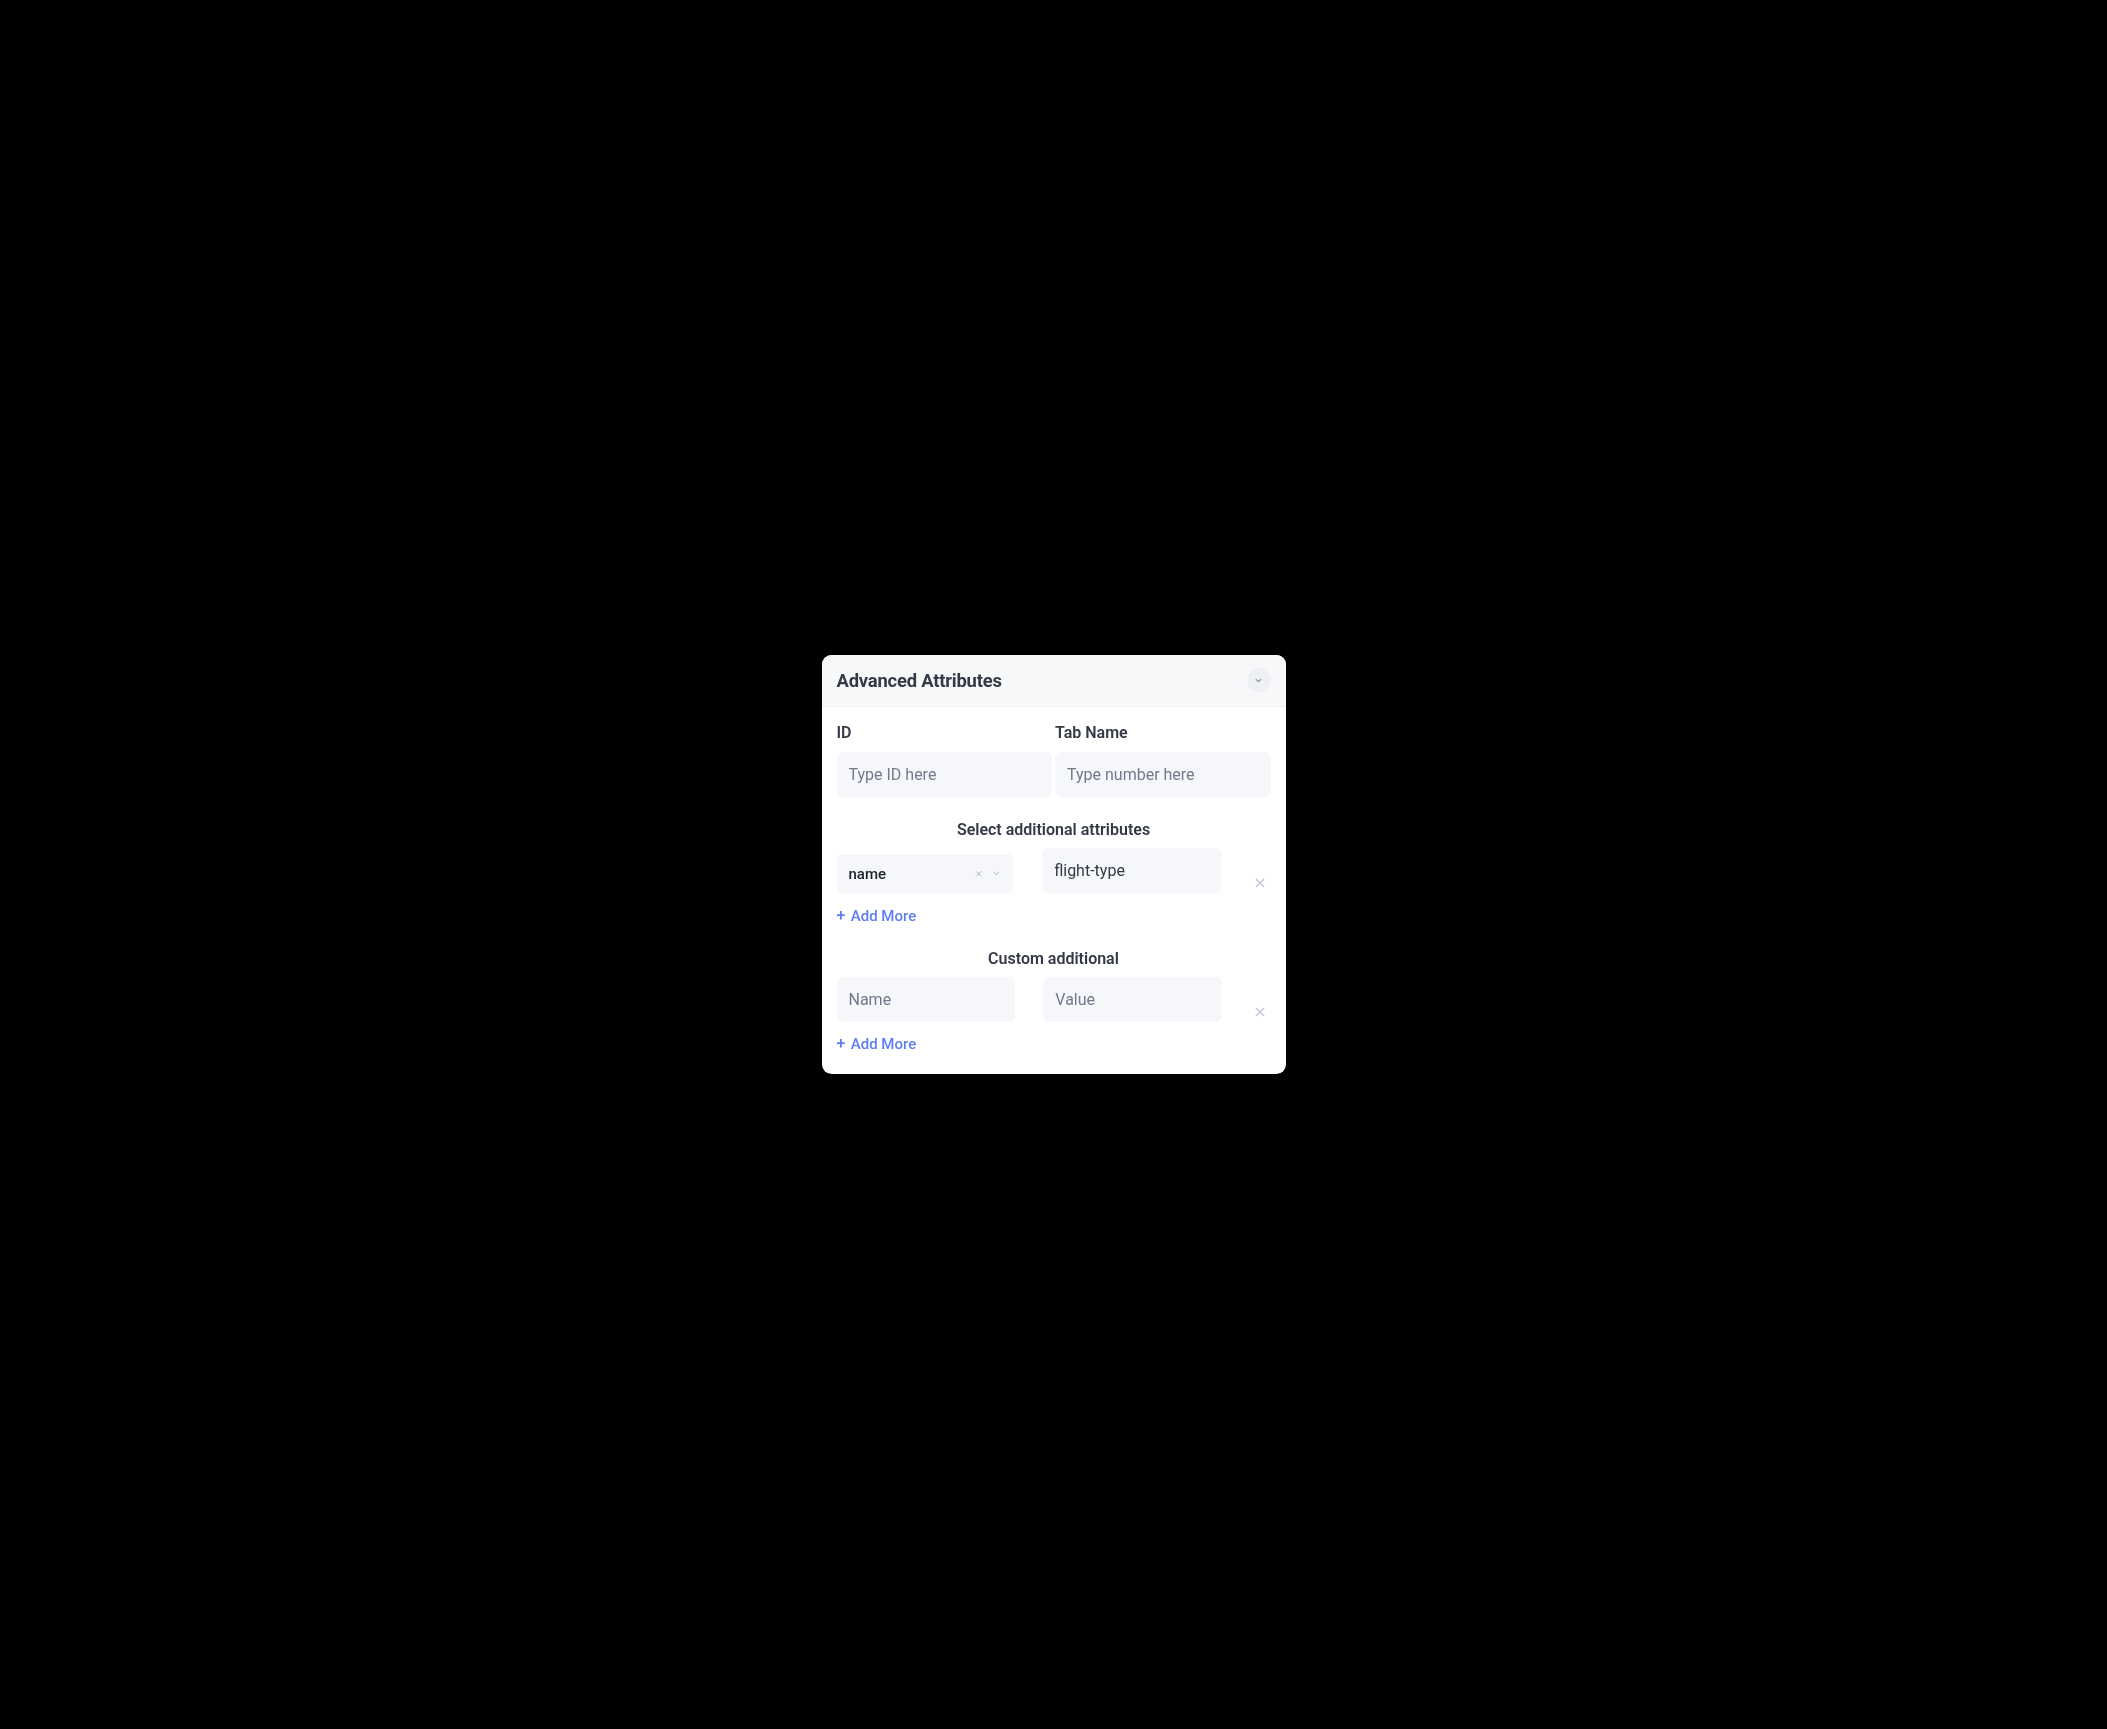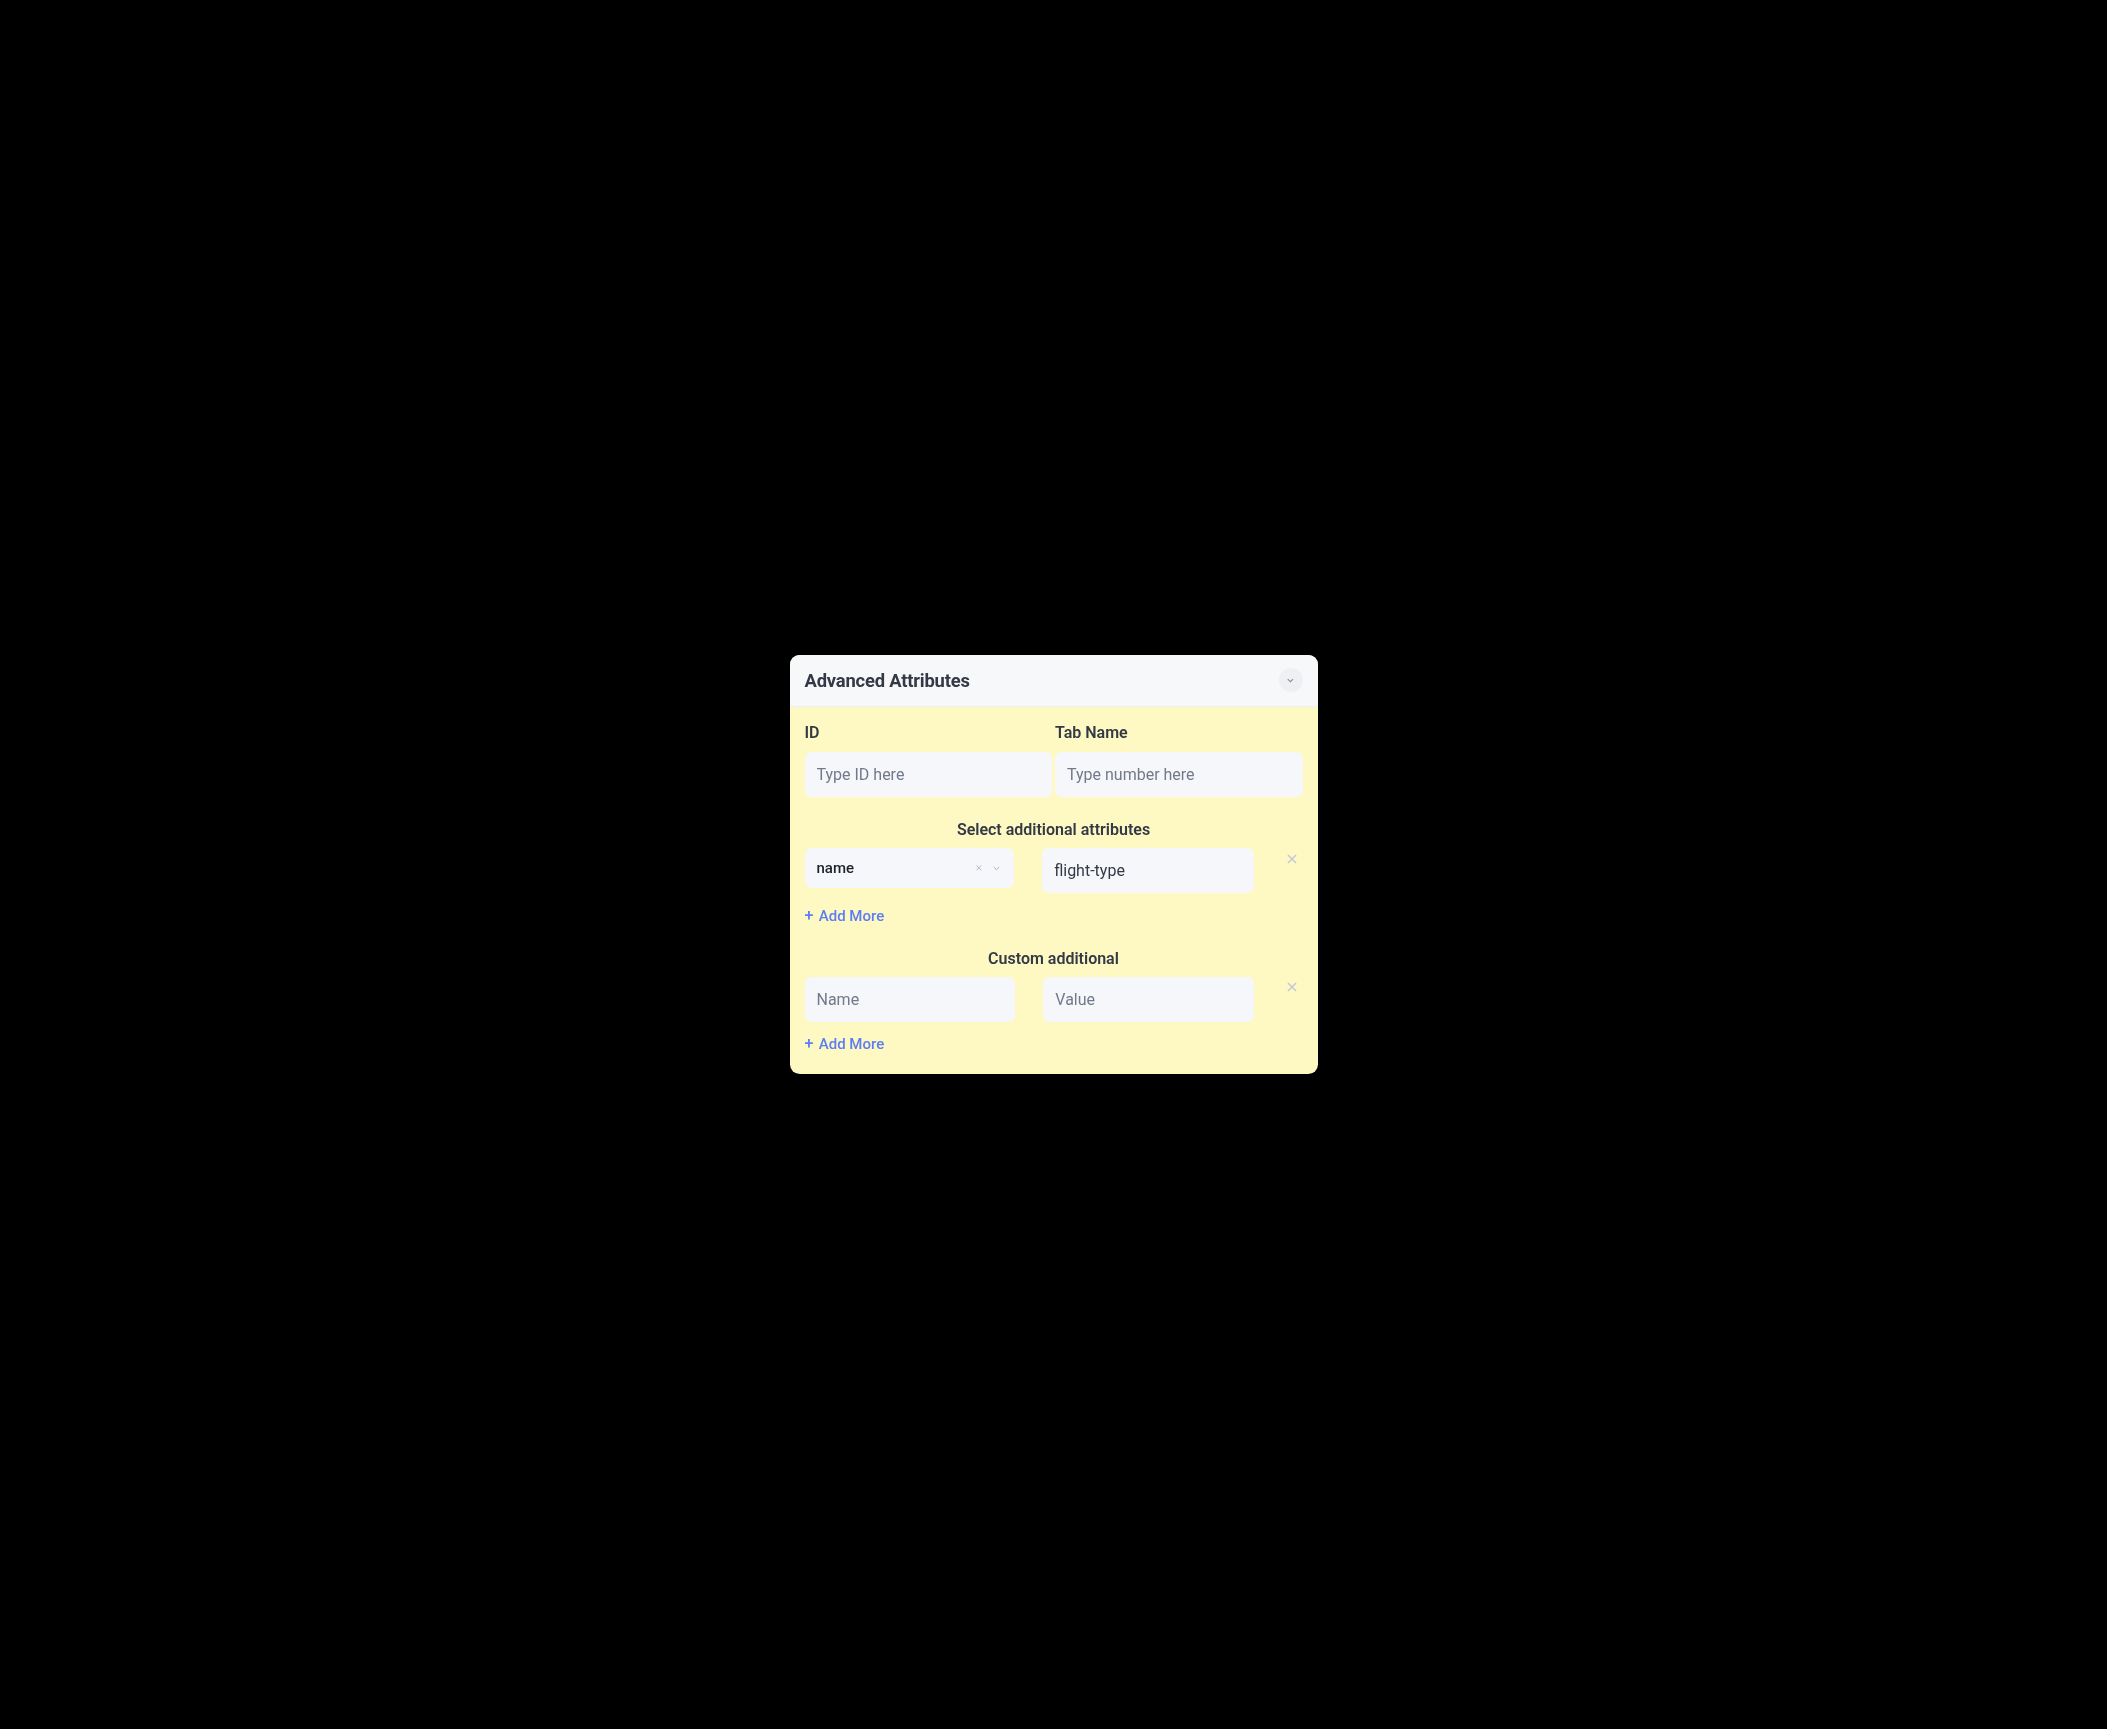--- a/index.html
+++ b/index.html
@@ -10,23 +10,23 @@
     body {
       font-family: -apple-system, BlinkMacSystemFont, "Segoe UI", Roboto, Helvetica, Arial, sans-serif;
       background: #000;
       display: flex;
       align-items: center;
       justify-content: center;
       min-height: 100vh;
       padding: 32px;
     }
     .panel {
-      background: #fef9c3;
+      background: #ffffff;
       border-radius: 9.7px;
-      width: 528px;
+      width: 464px;
       box-shadow: 0 16px 43px rgba(0,0,0,0.5), 0 0 21.6px rgba(0,0,0,0.3);
       overflow: hidden;
     }
     .panel-header {
       background: #f7f8fa;
       padding: 13px 15px 14px 15px;
       display: flex;
       align-items: center;
       justify-content: space-between;
       border-bottom: 0.5px solid #eef0f3;
@@ -124,21 +124,21 @@
       border: none;
       padding: 2.2px;
     }
     .icon-btn svg {
       stroke: #a9afbe;
       stroke-width: 2.2;
       fill: none;
     }
     .attr-row {
       display: flex;
-      align-items: flex-start;
+      align-items: flex-end;
       gap: 28px;
     }
     .attr-row .input,
     .attr-row .select-box {
       flex: 1;
     }
     .remove-row-btn {
       flex: 0 0 auto;
       display: flex;
       align-items: center;

